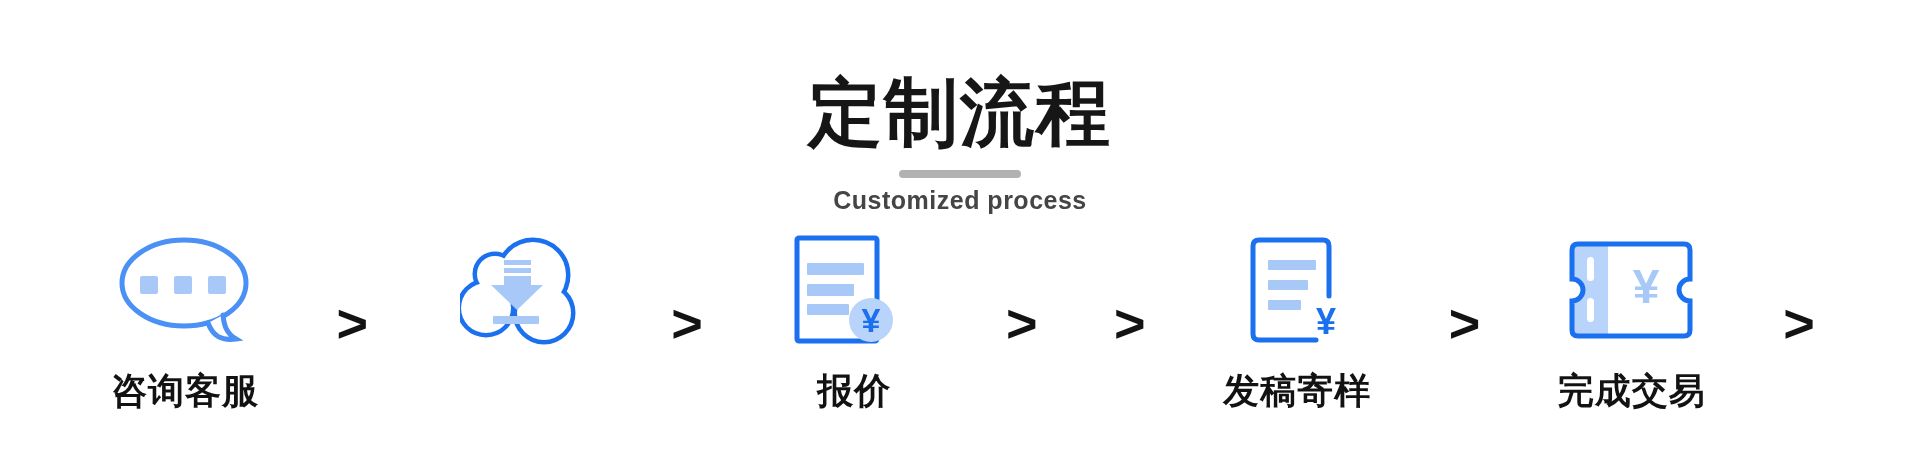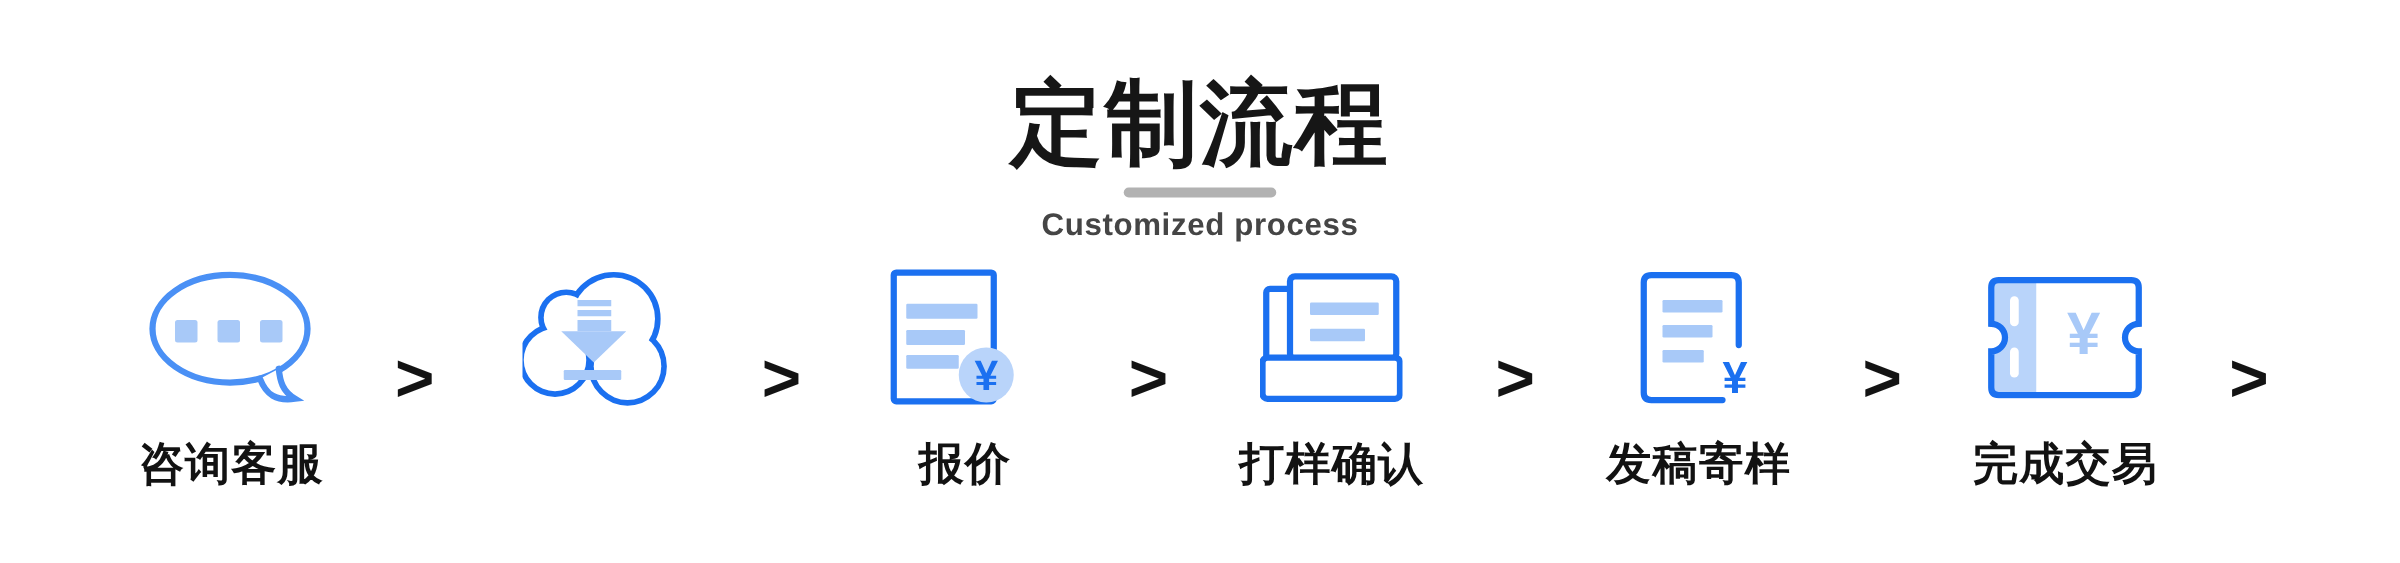--- a/index.html
+++ b/index.html
@@ -3,21 +3,21 @@
 <meta charset="utf-8">
 <style>
   html,body{margin:0;padding:0;}
   body{
     width:1920px;height:450px;background:#ffffff;overflow:hidden;
     font-family:"Liberation Sans","DejaVu Sans",sans-serif;
   }
   .header{text-align:center;padding-top:56px;}
   .page-title{
     font-size:74px;line-height:1.05;font-weight:800;color:#161616;
-    letter-spacing:2px;margin:4px;
+    letter-spacing:2px;margin:18px;
   }
   .title-underline{
     width:122px;height:8px;border-radius:4px;background:#b2b2b2;
     margin:12px auto 9px auto;
   }
   .page-subtitle{
     font-size:25px;line-height:1.1;color:#454545;letter-spacing:0.5px;font-weight:700;
   }
   .flow{
     display:flex;justify-content:space-between;align-items:flex-start;
@@ -98,32 +98,20 @@
         <rect x="14" y="70" width="42" height="11" rx="1" fill="#a8c9f8"></rect>
         <circle cx="78" cy="86" r="22" fill="#b9d4fa"></circle>
         <text x="78" y="98" text-anchor="middle" font-size="34" font-weight="bold" fill="#1b70f0">¥</text>
       </svg>
     </div>
     <div class="step-label">报价</div>
   </div>
 
   <span class="arrow">&gt;</span>
 
-  <div class="step">
-    <div class="icon-box">
-      <svg width="114" height="105" viewBox="0 0 114 105">
-        <rect x="5" y="14" width="22" height="60" rx="3" fill="#ffffff" stroke="#1b70f0" stroke-width="5"></rect>
-        <rect x="24" y="4" width="85" height="66" rx="4" fill="#ffffff" stroke="#1b70f0" stroke-width="5"></rect>
-        <rect x="40" y="25" width="55" height="10" rx="1" fill="#a8c9f8"></rect>
-        <rect x="40" y="46" width="44" height="10" rx="1" fill="#a8c9f8"></rect>
-        <rect x="2" y="69" width="110" height="33" rx="4" fill="#ffffff" stroke="#1b70f0" stroke-width="5"></rect>
-      </svg>
-    </div>
-    <div class="step-label">打样确认</div>
-  </div>
 
   <span class="arrow">&gt;</span>
 
   <div class="step">
     <div class="icon-box">
       <svg width="100" height="108" viewBox="0 0 100 108">
         <rect x="6" y="4" width="76" height="100" fill="#ffffff"></rect>
         <path d="M82,60 V10 Q82,4 76,4 H12 Q6,4 6,10 V98 Q6,104 12,104 H69" fill="none" stroke="#1b70f0" stroke-width="5" stroke-linecap="round"></path>
         <rect x="21" y="24" width="48" height="10" rx="1" fill="#a8c9f8"></rect>
         <rect x="21" y="44" width="40" height="10" rx="1" fill="#a8c9f8"></rect>

